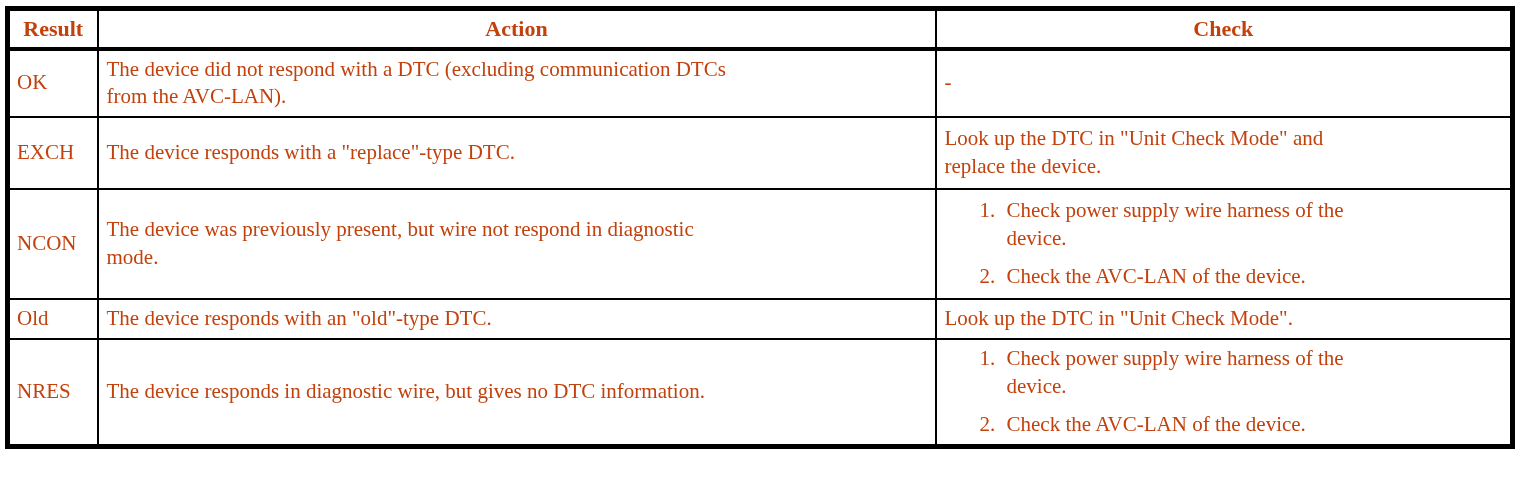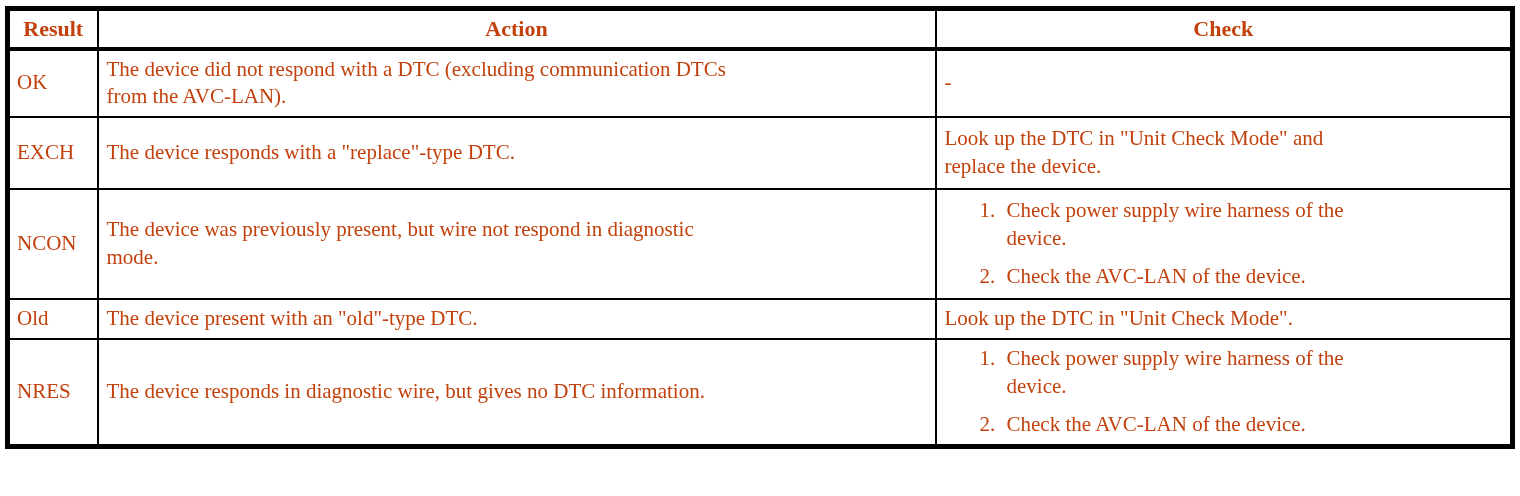--- a/index.html
+++ b/index.html
@@ -92,21 +92,21 @@
     <td class="cell-meaning">The device was previously present, but wire not respond in diagnostic
 mode.</td>
     <td class="cell-action"><ol>
               <li>Check power supply wire harness of the
 device.</li>
               <li>Check the AVC-LAN of the device.</li>
             </ol></td>
   </tr>
         <tr class="r4">
     <td class="cell-result">Old</td>
-    <td class="cell-meaning">The device present with an "old"-type DTC.</td>
+    <td class="cell-meaning">The device responds with an "old"-type DTC.</td>
     <td class="cell-action">Look up the DTC in "Unit Check Mode".</td>
   </tr>
         <tr class="r5">
     <td class="cell-result">NRES</td>
     <td class="cell-meaning">The device responds in diagnostic wire, but gives no DTC information.</td>
     <td class="cell-action"><ol>
               <li>Check power supply wire harness of the
 device.</li>
               <li>Check the AVC-LAN of the device.</li>
             </ol></td>

